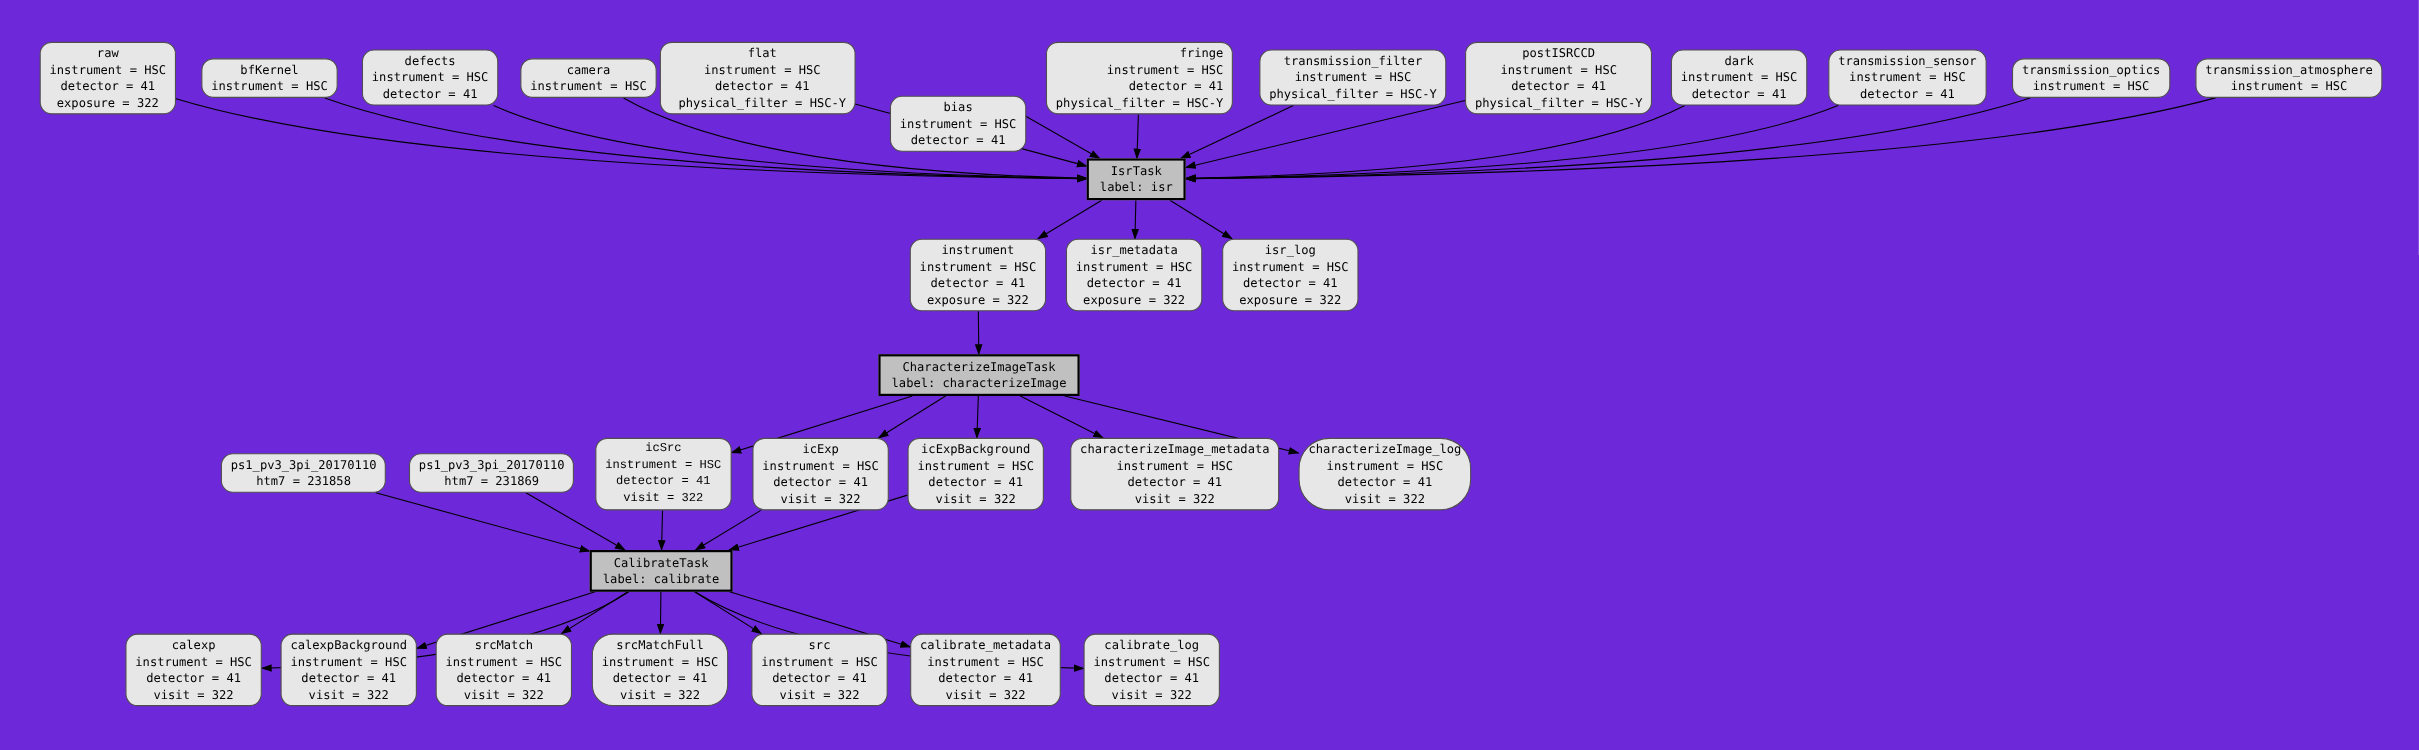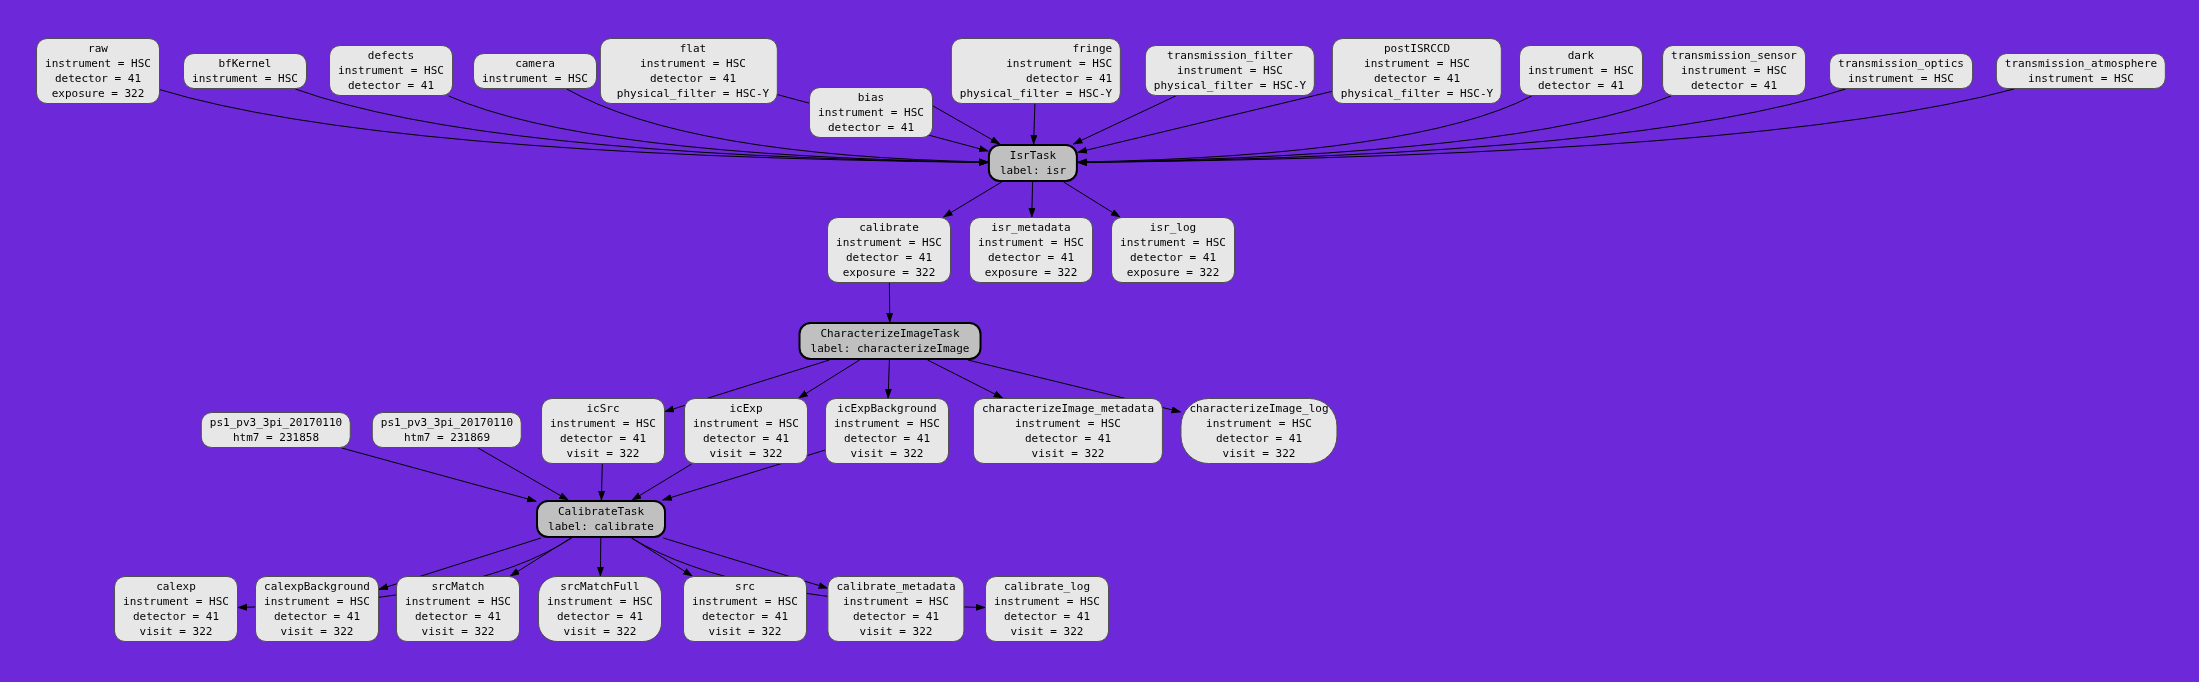--- a/index.html
+++ b/index.html
@@ -30,21 +30,21 @@
     z-index: 2;
   }
   .node.dataset {
     background: #e7e7e7;
     border: 1px solid #4f4f4f;
     border-radius: 11px;
   }
   .node.task {
     background: #c0c0c0;
     border: 2px solid #000000;
-    border-radius: 12px;
+    border-radius: 0;
     padding: 2px 10px;
   }
   .node .line { white-space: pre; }
 </style>
 </head>
 <body>
 
 <div id="canvas">
   <svg id="edge-layer" width="2199" height="682" viewBox="0 0 2199 682">
     <defs>
@@ -97,27 +97,27 @@
       <div class="node dataset" style="background: rgb(231, 231, 231); border-color: rgb(79, 79, 79); left: 689px; top: 38px; padding-left: 16px;"><div class="line">flat</div><div class="line">instrument = HSC</div><div class="line">detector = 41</div><div class="line">physical_filter = HSC-Y</div></div>
       <div class="node dataset" style="background: rgb(231, 231, 231); border-color: rgb(79, 79, 79); left: 871px; top: 45px; margin-top: 42px;"><div class="line">bias</div><div class="line">instrument = HSC</div><div class="line">detector = 41</div></div>
       <div class="node dataset" style="background: rgb(231, 231, 231); border-color: rgb(79, 79, 79); left: 1036px; top: 38px; text-align: right;"><div class="line">fringe</div><div class="line">instrument = HSC</div><div class="line">detector = 41</div><div class="line">physical_filter = HSC-Y</div></div>
       <div class="node dataset" style="background: rgb(231, 231, 231); border-color: rgb(79, 79, 79); left: 1230px; top: 45px;"><div class="line">transmission_filter</div><div class="line">instrument = HSC</div><div class="line">physical_filter = HSC-Y</div></div>
       <div class="node dataset" style="background: rgb(231, 231, 231); border-color: rgb(79, 79, 79); left: 1417px; top: 38px;"><div class="line">postISRCCD</div><div class="line">instrument = HSC</div><div class="line">detector = 41</div><div class="line">physical_filter = HSC-Y</div></div>
       <div class="node dataset" style="background: rgb(231, 231, 231); border-color: rgb(79, 79, 79); left: 1581px; top: 45px;"><div class="line">dark</div><div class="line">instrument = HSC</div><div class="line">detector = 41</div></div>
       <div class="node dataset" style="background: rgb(231, 231, 231); border-color: rgb(79, 79, 79); left: 1734px; top: 45px;"><div class="line">transmission_sensor</div><div class="line">instrument = HSC</div><div class="line">detector = 41</div></div>
       <div class="node dataset" style="background: rgb(231, 231, 231); border-color: rgb(79, 79, 79); left: 1901px; top: 53px;"><div class="line">transmission_optics</div><div class="line">instrument = HSC</div></div>
       <div class="node dataset" style="background: rgb(231, 231, 231); border-color: rgb(79, 79, 79); left: 2081px; top: 53px;"><div class="line">transmission_atmosphere</div><div class="line">instrument = HSC</div></div>
       <div class="node task" style="background: rgb(192, 192, 192); border-color: rgb(0, 0, 0); left: 1033px; top: 144px;"><div class="line">IsrTask</div><div class="line">label: isr</div></div>
-      <div class="node dataset" style="background: rgb(231, 231, 231); border-color: rgb(79, 79, 79); left: 889px; top: 217px;"><div class="line">calibrate</div><div class="line">instrument = HSC</div><div class="line">detector = 41</div><div class="line">exposure = 322</div></div>
+      <div class="node dataset" style="background: rgb(231, 231, 231); border-color: rgb(79, 79, 79); left: 889px; top: 217px;"><div class="line">instrument</div><div class="line">instrument = HSC</div><div class="line">detector = 41</div><div class="line">exposure = 322</div></div>
       <div class="node dataset" style="background: rgb(231, 231, 231); border-color: rgb(79, 79, 79); left: 1031px; top: 217px;"><div class="line">isr_metadata</div><div class="line">instrument = HSC</div><div class="line">detector = 41</div><div class="line">exposure = 322</div></div>
       <div class="node dataset" style="background: rgb(231, 231, 231); border-color: rgb(79, 79, 79); left: 1173px; top: 217px;"><div class="line">isr_log</div><div class="line">instrument = HSC</div><div class="line">detector = 41</div><div class="line">exposure = 322</div></div>
       <div class="node task" style="background: rgb(192, 192, 192); border-color: rgb(0, 0, 0); left: 890px; top: 322px;"><div class="line">CharacterizeImageTask</div><div class="line">label: characterizeImage</div></div>
       <div class="node dataset" style="background: rgb(231, 231, 231); border-color: rgb(79, 79, 79); left: 276px; top: 412px;"><div class="line">ps1_pv3_3pi_20170110</div><div class="line">htm7 = 231858</div></div>
       <div class="node dataset" style="background: rgb(231, 231, 231); border-color: rgb(79, 79, 79); left: 447px; top: 412px;"><div class="line">ps1_pv3_3pi_20170110</div><div class="line">htm7 = 231869</div></div>
-      <div class="node dataset" style="background: rgb(231, 231, 231); border-color: rgb(79, 79, 79); left: 603px; top: 398px;"><div class="line">icSrc</div><div class="line">instrument = HSC</div><div class="line">detector = 41</div><div class="line">visit = 322</div></div>
+      <div class="node dataset" style="background: rgb(231, 231, 231); border-color: rgb(79, 79, 79); left: 603px; top: 398px; font-family: Liberation Mono, monospace;"><div class="line">icSrc</div><div class="line">instrument = HSC</div><div class="line">detector = 41</div><div class="line">visit = 322</div></div>
       <div class="node dataset" style="background: rgb(231, 231, 231); border-color: rgb(79, 79, 79); left: 746px; top: 398px;"><div class="line">icExp</div><div class="line">instrument = HSC</div><div class="line">detector = 41</div><div class="line">visit = 322</div></div>
       <div class="node dataset" style="background: rgb(231, 231, 231); border-color: rgb(79, 79, 79); left: 887px; top: 398px;"><div class="line">icExpBackground</div><div class="line">instrument = HSC</div><div class="line">detector = 41</div><div class="line">visit = 322</div></div>
       <div class="node dataset" style="background: rgb(231, 231, 231); border-color: rgb(79, 79, 79); left: 1068px; top: 398px;"><div class="line">characterizeImage_metadata</div><div class="line">instrument = HSC</div><div class="line">detector = 41</div><div class="line">visit = 322</div></div>
       <div class="node dataset" style="background: rgb(231, 231, 231); border-color: rgb(79, 79, 79); left: 1259px; top: 398px; border-radius: 28px;"><div class="line">characterizeImage_log</div><div class="line">instrument = HSC</div><div class="line">detector = 41</div><div class="line">visit = 322</div></div>
       <div class="node task" style="background: rgb(192, 192, 192); border-color: rgb(0, 0, 0); left: 601px; top: 500px;"><div class="line">CalibrateTask</div><div class="line">label: calibrate</div></div>
       <div class="node dataset" style="background: rgb(231, 231, 231); border-color: rgb(79, 79, 79); left: 176px; top: 576px;"><div class="line">calexp</div><div class="line">instrument = HSC</div><div class="line">detector = 41</div><div class="line">visit = 322</div></div>
       <div class="node dataset" style="background: rgb(231, 231, 231); border-color: rgb(79, 79, 79); left: 317px; top: 576px;"><div class="line">calexpBackground</div><div class="line">instrument = HSC</div><div class="line">detector = 41</div><div class="line">visit = 322</div></div>
       <div class="node dataset" style="background: rgb(231, 231, 231); border-color: rgb(79, 79, 79); left: 458px; top: 576px;"><div class="line">srcMatch</div><div class="line">instrument = HSC</div><div class="line">detector = 41</div><div class="line">visit = 322</div></div>
       <div class="node dataset" style="background: rgb(231, 231, 231); border-color: rgb(79, 79, 79); left: 600px; top: 576px; border-radius: 19px;"><div class="line">srcMatchFull</div><div class="line">instrument = HSC</div><div class="line">detector = 41</div><div class="line">visit = 322</div></div>
       <div class="node dataset" style="background: rgb(231, 231, 231); border-color: rgb(79, 79, 79); left: 745px; top: 576px;"><div class="line">src</div><div class="line">instrument = HSC</div><div class="line">detector = 41</div><div class="line">visit = 322</div></div>

